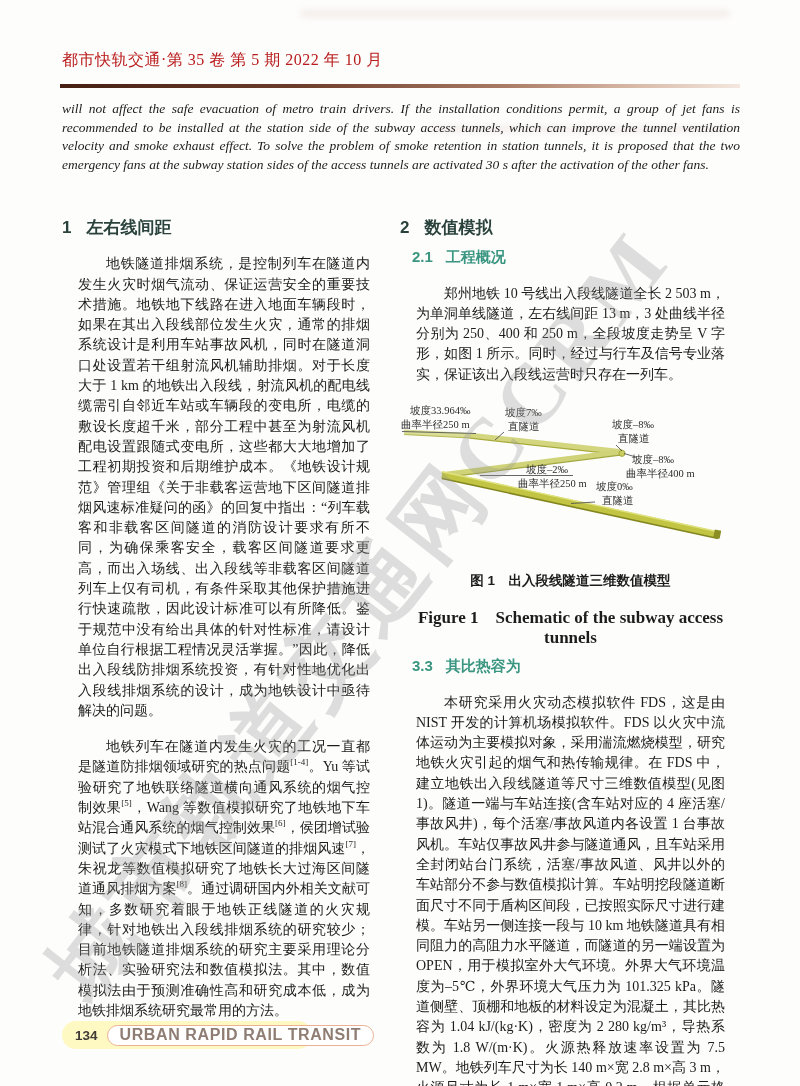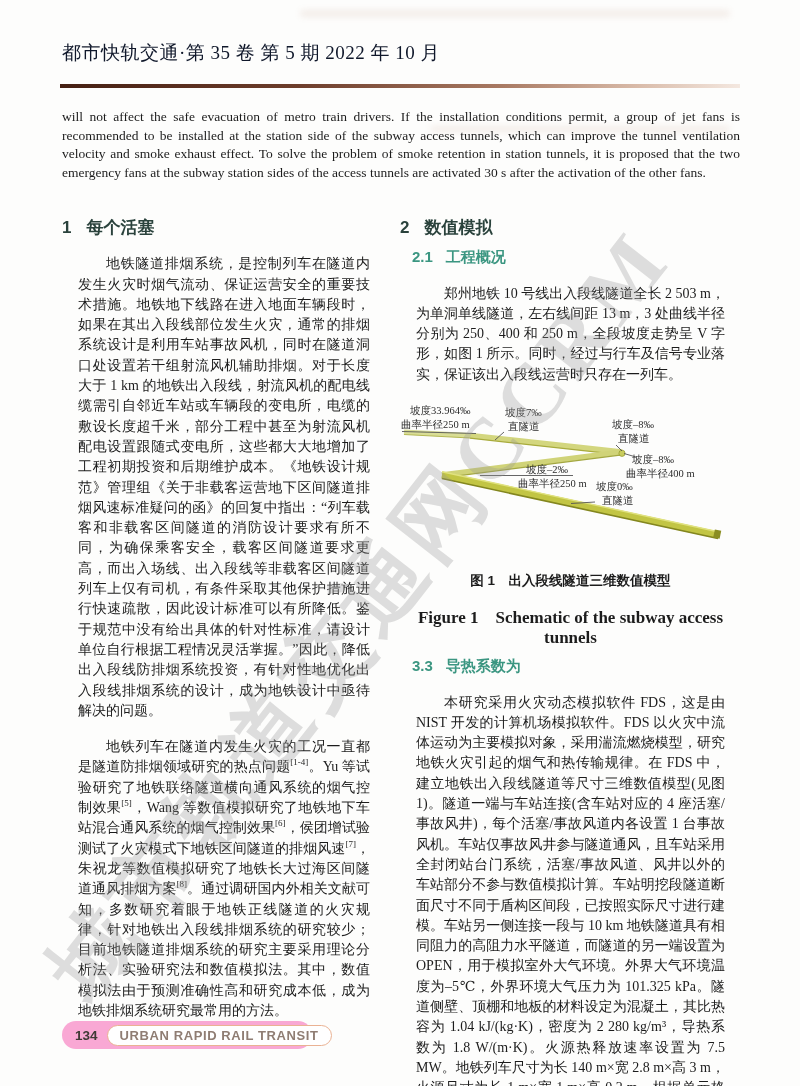--- a/index.html
+++ b/index.html
@@ -1,30 +1,30 @@
 <!DOCTYPE html>
 <html lang="zh"><head>
 <meta charset="utf-8">
 <style>
   html,body{margin:0;padding:0;}
   body{width:800px;height:1086px;position:relative;background:#fdfdfc;overflow:hidden;
        font-family:"Liberation Serif","DejaVu Serif",serif;color:#1c1c1c;}
   .page{position:absolute;inset:0;}
 
   
-  .jheader{position:absolute;left:62px;top:40px;font-size:19px;color:#0f172a;letter-spacing:.5px;}
+  .jheader{position:absolute;left:62px;top:50px;font-size:16px;color:#b91c1c;letter-spacing:.5px;}
   .hrule{position:absolute;left:60px;top:84px;width:680px;height:3.5px;
          background:linear-gradient(to right,#451f12 0%,#6d3d2b 35%,#a97a63 65%,#d9bba9 85%,#f4e8e0 100%);}
   .smudge{position:absolute;background:#b78a73;filter:blur(3px);opacity:.14;border-radius:4px;}
   .smudge1{left:300px;top:10px;width:430px;height:7px;}
   .smudge2{left:430px;top:126px;width:300px;height:6px;}
 
   
-  .abstract{position:absolute;left:62px;top:108px;width:678px;font-size:13.5px;line-height:18.6px;
-            text-align:justify;}
+  .abstract{position:absolute;left:62px;top:100px;width:678px;font-size:13.5px;line-height:18.6px;
+            text-align:justify;font-style:italic;}
   .abstract p{margin:0;}
   .kwline{margin-top:0;}
   .kwlabel{font-weight:bold;}
 
   
   .col{position:absolute;top:213px;font-size:14px;line-height:20.3px;text-align:justify;}
   .col-left{left:62px;width:324px;}
   .col-right{left:400px;width:341px;}
   .body-p{margin:16px;text-indent:2em;}
   sup{font-size:9px;line-height:0;}
@@ -38,26 +38,26 @@
 
   
   .figure-wrap{margin:4px 0 2px 0;text-align:center;text-indent:0;}
   .fig-caption-zh{font-family:"Liberation Sans","DejaVu Sans",sans-serif;font-weight:bold;
                   font-size:13.5px;margin:2px 0 4px 0;text-indent:0;}
   .fig-caption-en{font-weight:bold;font-size:17px;margin:16px 0 6px 0;text-indent:0;text-align:center;}
   .figsvg text{font-family:"Liberation Serif","DejaVu Serif",serif;font-size:10.5px;fill:#2b2b2b;}
   .figsvg .leader{stroke:#555;stroke-width:.9;fill:none;}
 
   
-  .footer-pill{position:absolute;left:62px;top:1021px;height:28px;width:250px;background:#f9a8d4;
+  .footer-pill{position:absolute;left:62px;top:1021px;height:28px;width:250px;background:#fef9c3;
                border-radius:14px;display:flex;align-items:center;
                font-family:"Liberation Sans","DejaVu Sans",sans-serif;}
   .page-num{font-size:13.5px;font-weight:bold;color:#3f3a35;padding:0 9px 0 13px;}
   .journal-pill{background:#ffffff;border:1.5px solid #eab293;border-radius:11px;height:19px;
-                display:flex;align-items:center;padding:0 12px;font-size:13px;letter-spacing:.6px;
+                display:flex;align-items:center;padding:0 12px;font-size:16px;letter-spacing:.6px;
                 color:#8f7d73;font-weight:bold;white-space:nowrap;}
 
   
   .watermark{position:absolute;left:360px;top:615px;transform:translate(-50%,-50%) rotate(-52deg);
              font-size:86px;letter-spacing:7px;white-space:nowrap;color:rgba(150,150,150,0.30);
              font-family:"Liberation Serif","DejaVu Serif",serif;font-weight:bold;pointer-events:none;z-index:5;}
 </style>
 </head>
 <body>
 
@@ -67,21 +67,21 @@
   <div class="smudge smudge2"></div>
 
   <div class="jheader">都市快轨交通·第 35 卷 第 5 期 2022 年 10 月</div>
   <div class="hrule"></div>
 
   <div class="abstract">
     <p>will not affect the safe evacuation of metro train drivers. If the installation conditions permit, a group of jet fans is recommended to be installed at the station side of the subway access tunnels, which can improve the tunnel ventilation velocity and smoke exhaust effect. To solve the problem of smoke retention in station tunnels, it is proposed that the two emergency fans at the subway station sides of the access tunnels are activated 30 s after the activation of the other fans.</p>
   </div>
 
   <div class="col col-left">
-    <h2 class="section"><span class="num">1</span><span>每个活塞</span></h2>
+    <h2 class="section"><span class="num">1</span><span>左右线间距</span></h2>
     <p class="body-p">地铁隧道排烟系统，是控制列车在隧道内发生火灾时烟气流动、保证运营安全的重要技术措施。地铁地下线路在进入地面车辆段时，如果在其出入段线部位发生火灾，通常的排烟系统设计是利用车站事故风机，同时在隧道洞口处设置若干组射流风机辅助排烟。对于长度大于 1 km 的地铁出入段线，射流风机的配电线缆需引自邻近车站或车辆段的变电所，电缆的敷设长度超千米，部分工程中甚至为射流风机配电设置跟随式变电所，这些都大大地增加了工程初期投资和后期维护成本。《地铁设计规范》管理组《关于非载客运营地下区间隧道排烟风速标准疑问的函》的回复中指出：“列车载客和非载客区间隧道的消防设计要求有所不同，为确保乘客安全，载客区间隧道要求更高，而出入场线、出入段线等非载客区间隧道列车上仅有司机，有条件采取其他保护措施进行快速疏散，因此设计标准可以有所降低。鉴于规范中没有给出具体的针对性标准，请设计单位自行根据工程情况灵活掌握。”因此，降低出入段线防排烟系统投资，有针对性地优化出入段线排烟系统的设计，成为地铁设计中亟待解决的问题。</p>
     <p class="body-p">地铁列车在隧道内发生火灾的工况一直都是隧道防排烟领域研究的热点问题<sup>[1-4]</sup>。Yu 等试验研究了地铁联络隧道横向通风系统的烟气控制效果<sup>[5]</sup>，Wang 等数值模拟研究了地铁地下车站混合通风系统的烟气控制效果<sup>[6]</sup>，侯团增试验测试了火灾模式下地铁区间隧道的排烟风速<sup>[7]</sup>，朱祝龙等数值模拟研究了地铁长大过海区间隧道通风排烟方案<sup>[8]</sup>。通过调研国内外相关文献可知，多数研究着眼于地铁正线隧道的火灾规律，针对地铁出入段线排烟系统的研究较少；目前地铁隧道排烟系统的研究主要采用理论分析法、实验研究法和数值模拟法。其中，数值模拟法由于预测准确性高和研究成本低，成为地铁排烟系统研究最常用的方法。</p>
   </div>
 
   <div class="col col-right">
     <h2 class="section"><span class="num">2</span><span>数值模拟</span></h2>
     <h3 class="sub"><span class="num">2.1</span><span>工程概况</span></h3>
     <p class="body-p">郑州地铁 10 号线出入段线隧道全长 2 503 m，为单洞单线隧道，左右线间距 13 m，3 处曲线半径分别为 250、400 和 250 m，全段坡度走势呈 V 字形，如图 1 所示。同时，经过与行车及信号专业落实，保证该出入段线运营时只存在一列车。</p>
 
     <div class="figure-wrap">
@@ -128,21 +128,21 @@
 
           <text x="196" y="89">坡度0‰</text>
           <text x="202" y="103">直隧道</text>
           <path class="leader" d="M195,101 L171,102.5"></path>
         </g>
       </svg>
       <p class="fig-caption-zh">图 1　出入段线隧道三维数值模型</p>
       <p class="fig-caption-en">Figure 1　Schematic of the subway access tunnels</p>
     </div>
 
-    <h3 class="sub"><span class="num">3.3</span><span>导热系数为</span></h3>
+    <h3 class="sub"><span class="num">3.3</span><span>其比热容为</span></h3>
     <p class="body-p">本研究采用火灾动态模拟软件 FDS，这是由 NIST 开发的计算机场模拟软件。FDS 以火灾中流体运动为主要模拟对象，采用湍流燃烧模型，研究地铁火灾引起的烟气和热传输规律。在 FDS 中，建立地铁出入段线隧道等尺寸三维数值模型(见图 1)。隧道一端与车站连接(含车站对应的 4 座活塞/事故风井)，每个活塞/事故风道内各设置 1 台事故风机。车站仅事故风井参与隧道通风，且车站采用全封闭站台门系统，活塞/事故风道、风井以外的车站部分不参与数值模拟计算。车站明挖段隧道断面尺寸不同于盾构区间段，已按照实际尺寸进行建模。车站另一侧连接一段与 10 km 地铁隧道具有相同阻力的高阻力水平隧道，而隧道的另一端设置为 OPEN，用于模拟室外大气环境。外界大气环境温度为–5℃，外界环境大气压力为 101.325 kPa。隧道侧壁、顶棚和地板的材料设定为混凝土，其比热容为 1.04 kJ/(kg·K)，密度为 2 280 kg/m³，导热系数为 1.8 W/(m·K)。火源热释放速率设置为 7.5 MW。地铁列车尺寸为长 140 m×宽 2.8 m×高 3 m，火源尺寸为长 1 m×宽 1 m×高 0.2 m。根据单元格敏感性分析情况，</p>
   </div>
 
   <div class="footer-pill">
     <span class="page-num">134</span>
     <span class="journal-pill">URBAN RAPID RAIL TRANSIT</span>
   </div>
 
   <div class="watermark">城市轨道交通网CCRM</div>
 

